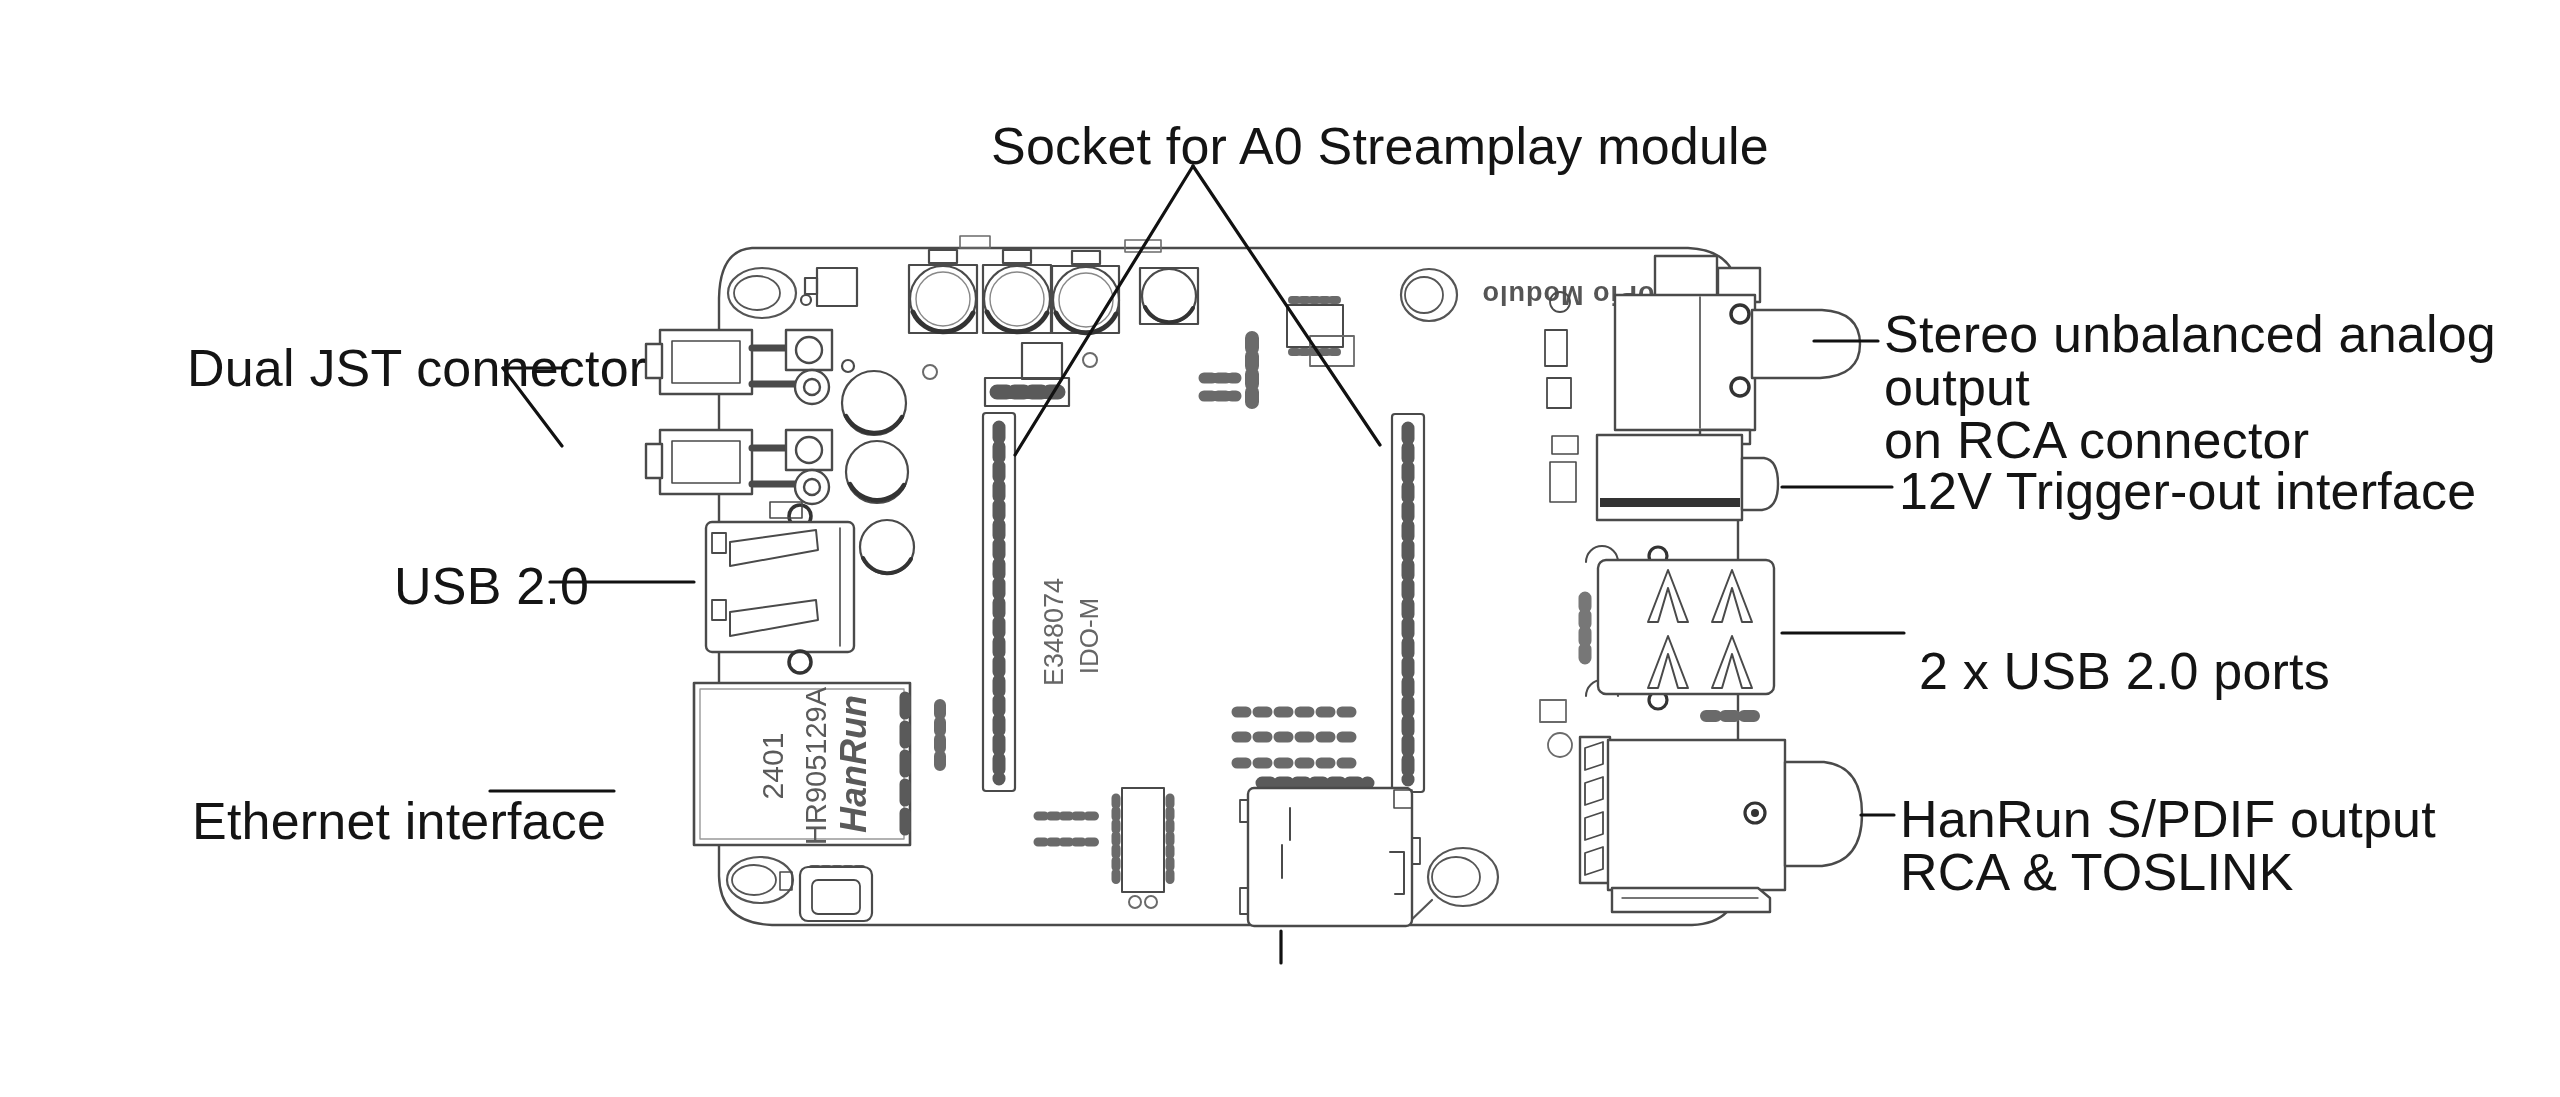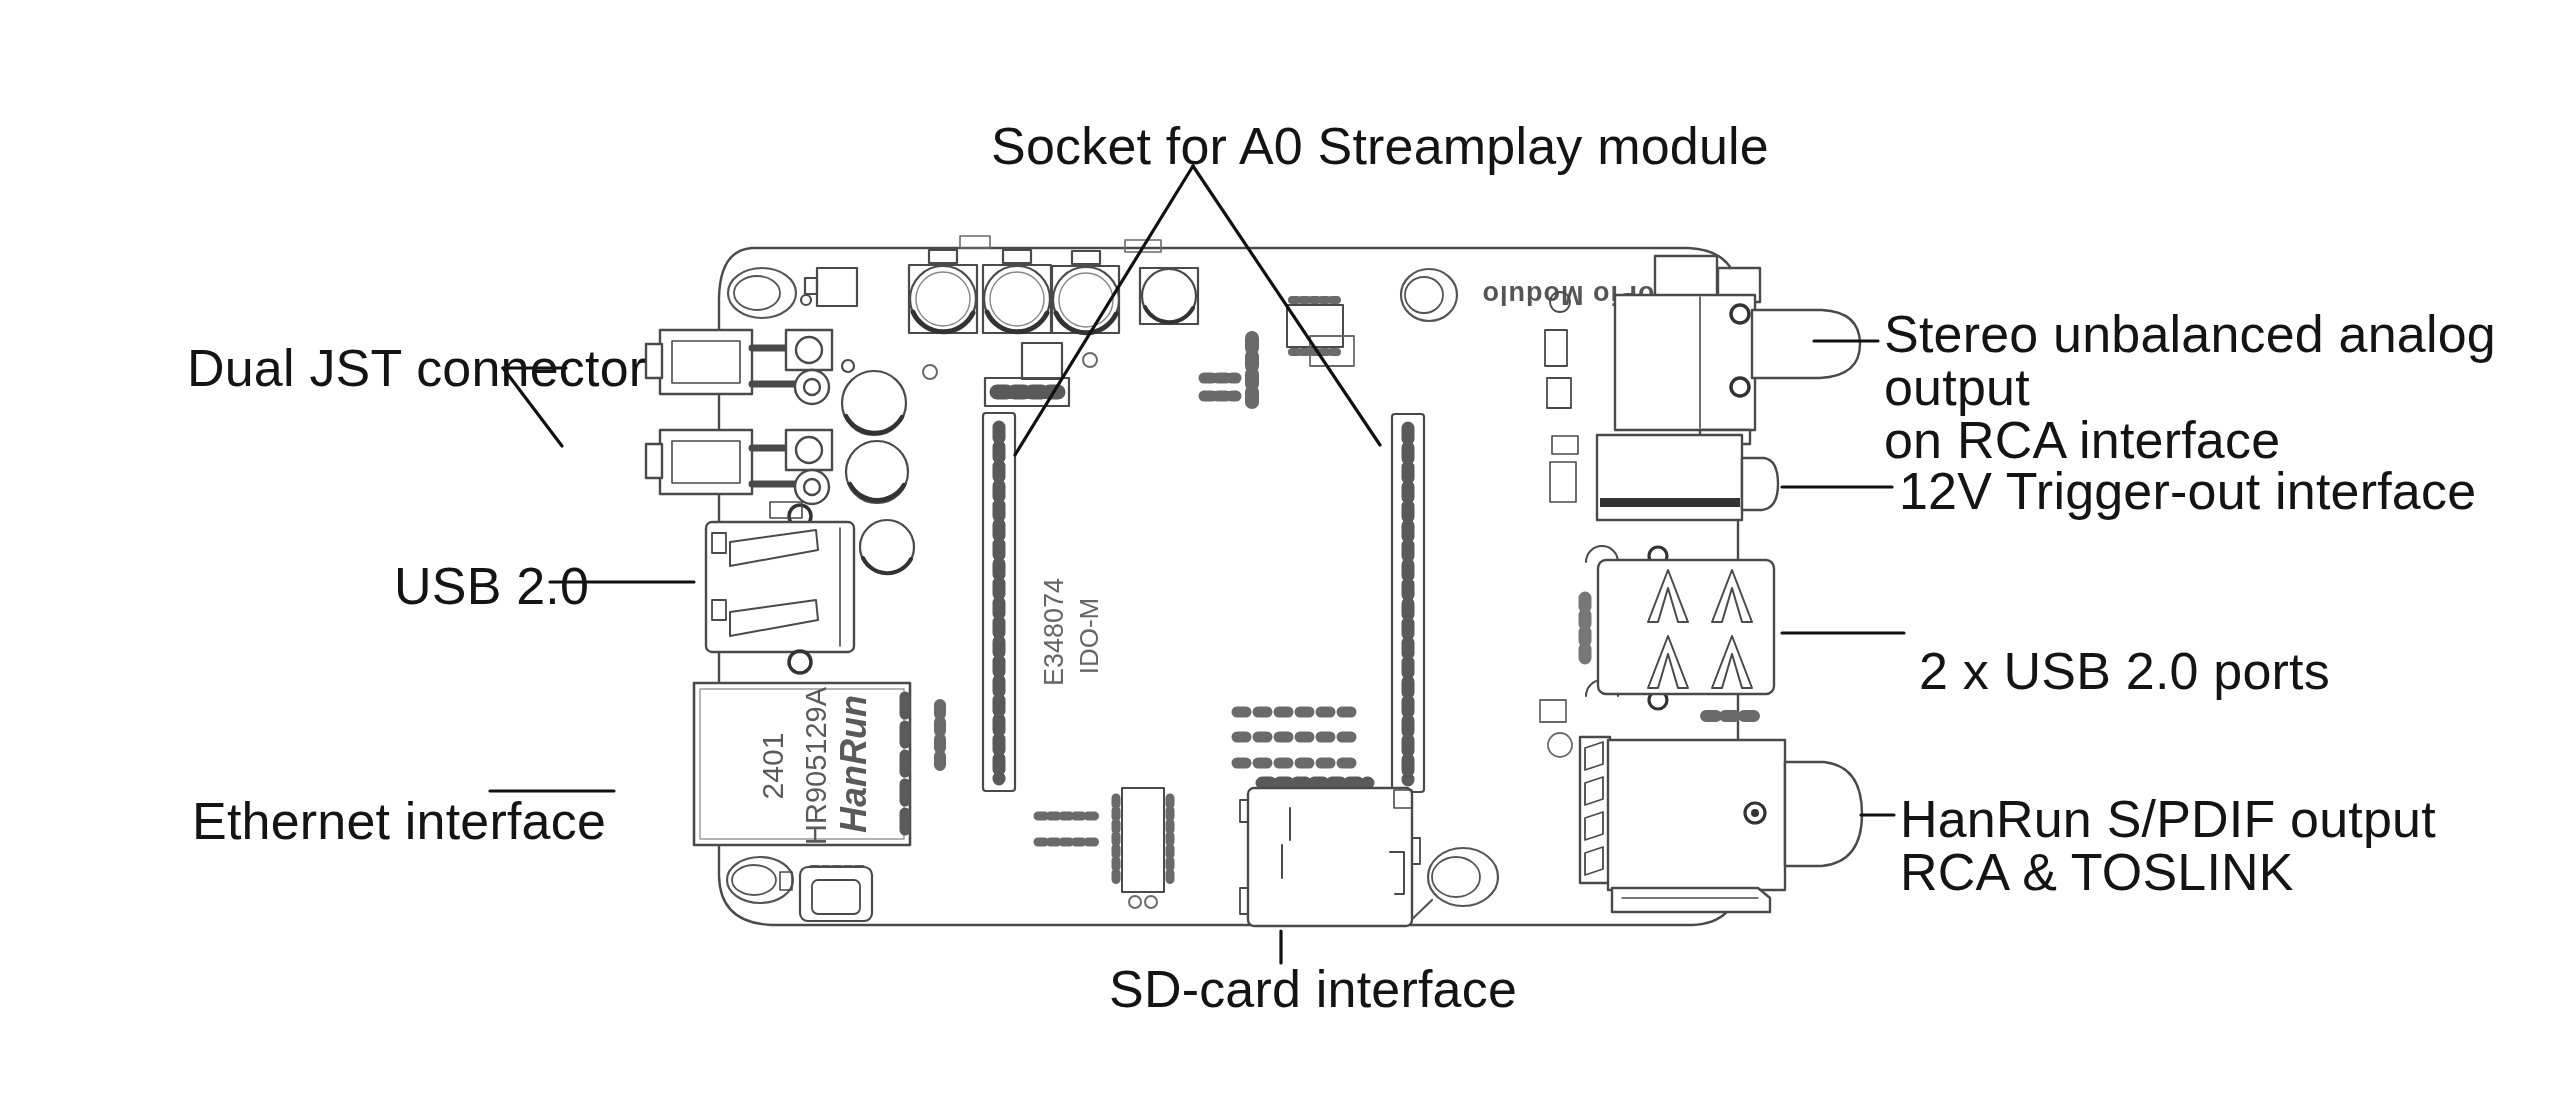--- a/index.html
+++ b/index.html
@@ -243,27 +243,26 @@
   <div class="label" style="left:991px;top:120px;">Socket for A0 Streamplay module</div>
 
   <div class="label" style="left:187px;top:342px;">Dual JST connector</div>
 
   <div class="label" style="left:394px;top:560px;">USB 2.0</div>
 
   <div class="label" style="left:192px;top:757px;margin-top:38px;">Ethernet interface</div>
 
   <div class="label two-line" style="left:1884px;top:308px;">
     <div>Stereo unbalanced analog output</div>
-    <div>on RCA interface</div>
+    <div>on RCA connector</div>
   </div>
 
   <div class="label" style="left:1899px;top:465px;">12V Trigger-out interface</div>
 
   <div class="label" style="left:1919px;top:645px;text-align:center;">2 x USB 2.0 ports</div>
 
   <div class="label two-line" style="left:1900px;top:793px;">
     <div>HanRun S/PDIF output</div>
     <div>RCA &amp; TOSLINK</div>
   </div>
 
-  <div class="label" style="left:1109px;top:963px;">SD-card interface</div>
 
 </div>
 
 </body></html>

